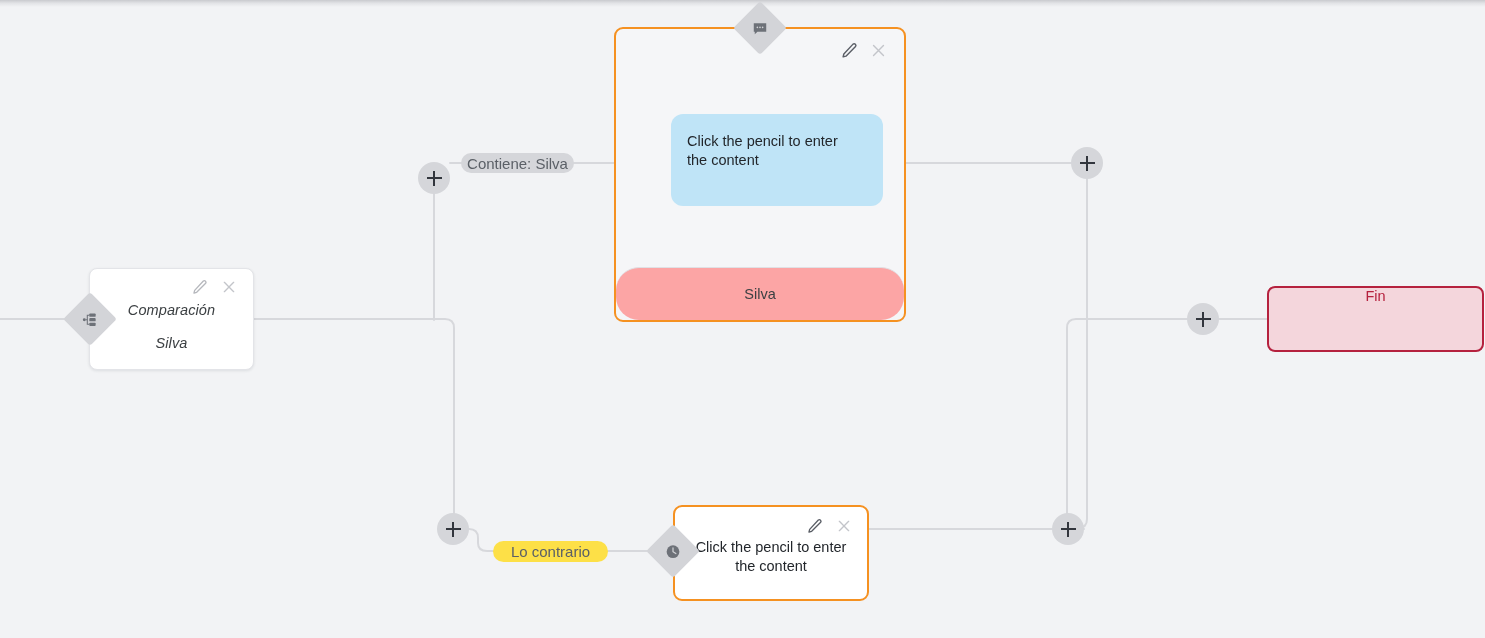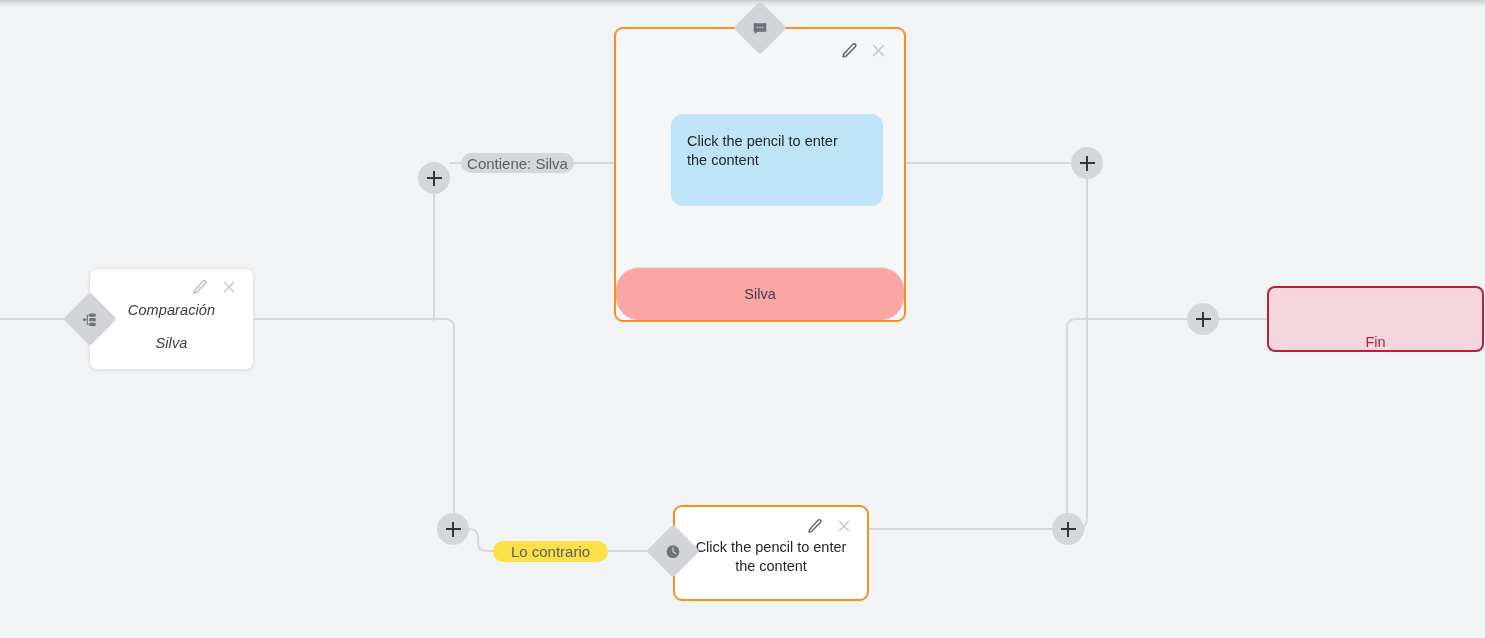--- a/index.html
+++ b/index.html
@@ -107,21 +107,21 @@
     color: #22262b;
     padding: 0 12px;
   }
 
   
   .end-node {
     left: 1267px; top: 286px; width: 217px; height: 66px;
     background: #f4d6dc;
     border: 2px solid #b5213e;
     border-radius: 8px;
-    display: flex; align-items: flex-end; justify-content: center;
+    display: flex; align-items: flex-start; justify-content: center;
     font-size: 14.5px; color: #b5213e;
   }
 
   
   .plus {
     position: absolute; width: 32px; height: 32px;
     border-radius: 50%;
     background: #d5d6da;
     display: flex; align-items: center; justify-content: center;
     cursor: pointer;

